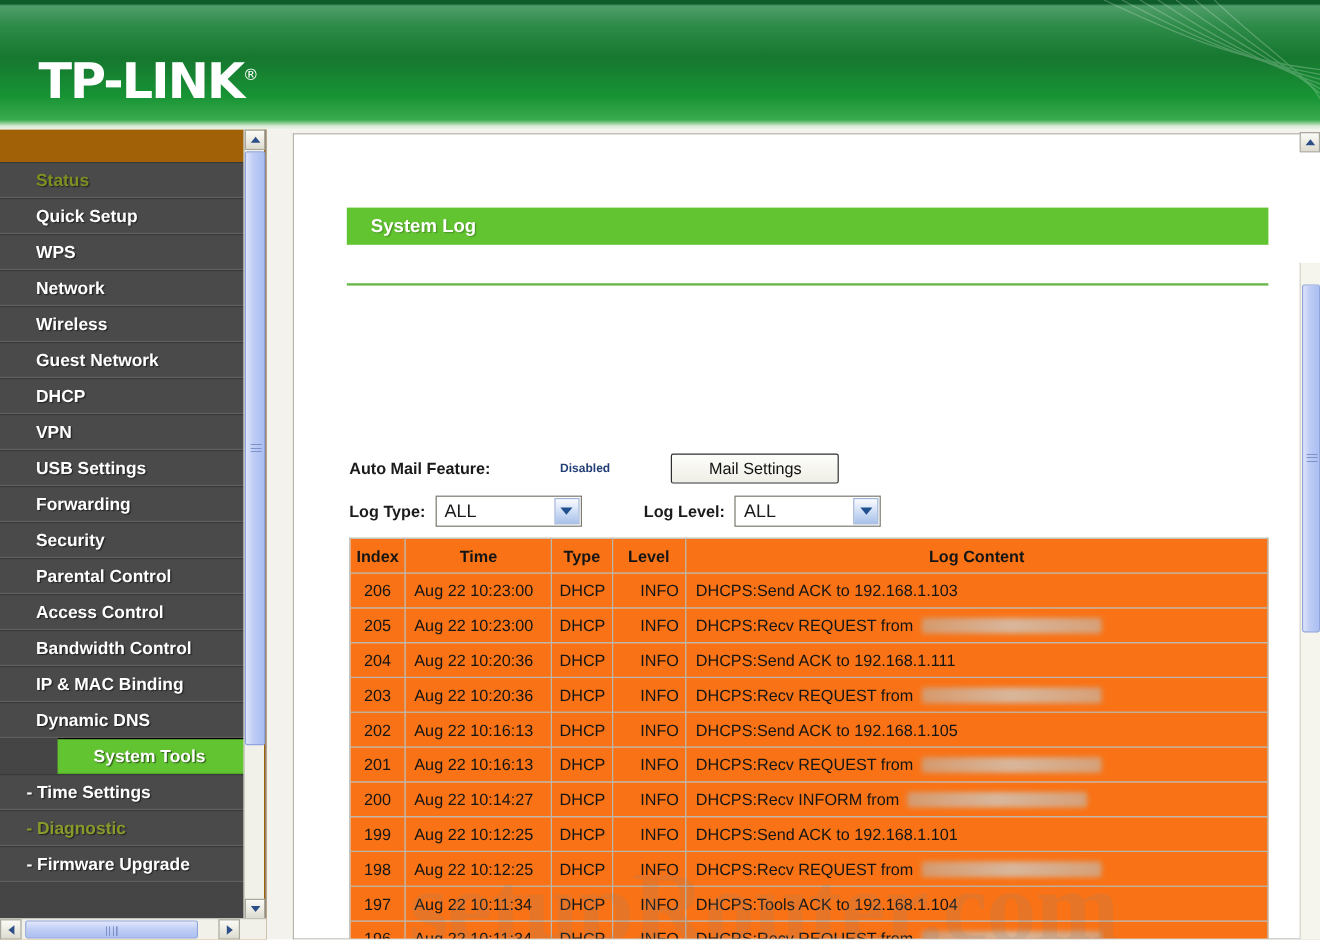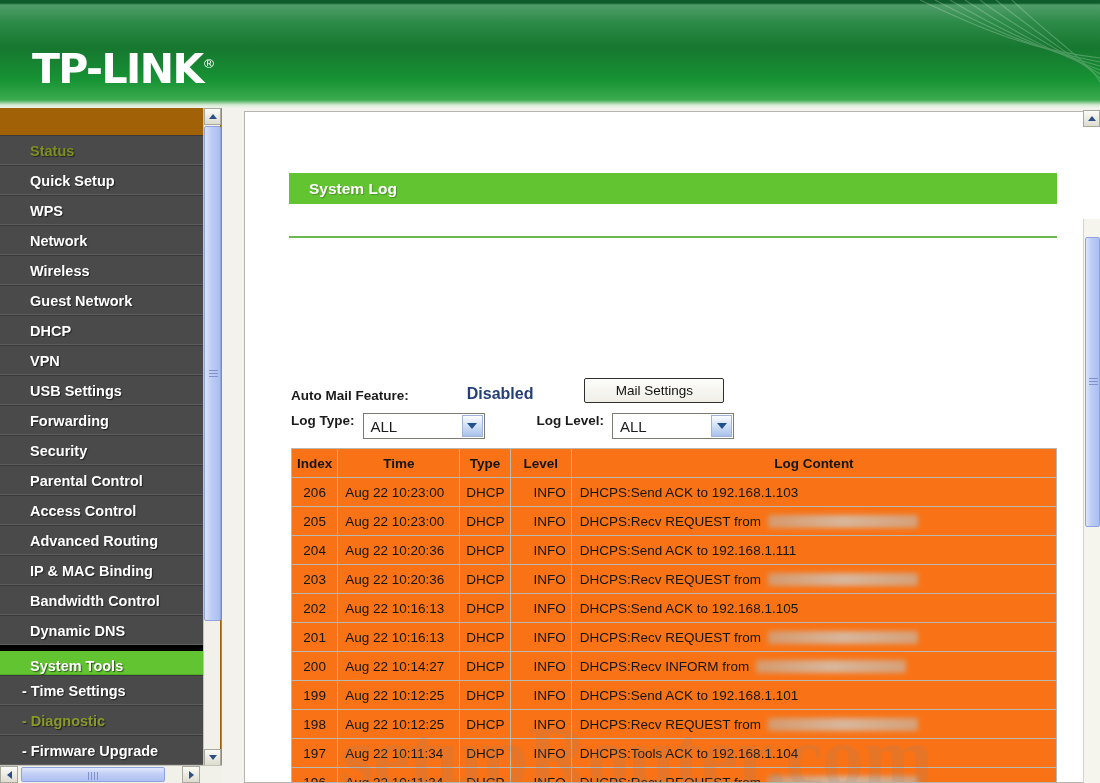--- a/index.html
+++ b/index.html
@@ -82,22 +82,23 @@
     border-top: 1px solid #3a3a3a;
     white-space: nowrap;
     text-shadow: 1px 1px 1px rgba(0,0,0,.55);
   }
   .menu-item.active-olive { color: #7f8f22; }
   .menu-item.sub { padding-left: 22px; font-weight: bold; }
   .menu-item.sub.olive { color: #8a9a2a; }
   .menu-item.highlight {
     background: #62c431;
     color: #ffffff;
-    border-top: 6px solid #000000;
+    border-top: 1px solid #000000;
     border-bottom: 1px solid #4fae25;
+    margin-left: 48px;
   }
 
   
   #sb-vscroll {
     position: absolute; right: 1px; top: 0;
     width: 17px; height: 658px;
     background: #f2f1e9;
     border-left: 1px solid #c3c2b8;
   }
   .sb-arrow {
@@ -179,43 +180,43 @@
     text-shadow: 1px 1px 1px rgba(0,0,0,.25);
   }
   #rule {
     position: absolute; left: 44px; top: 124px;
     width: 768px; height: 2px;
     background: #6ab84d;
   }
 
   #mail-row {
     position: absolute; left: 46px; top: 266px;
-    display: flex; align-items: flex-end; gap: 0;
+    display: flex; align-items: center; gap: 0;
   }
   .lbl-bold { font-size: 13.5px; font-weight: bold; color: #1b1b1b; }
   #auto-mail-value {
-    font-size: 16px; font-weight: bold; color: #243f78;
+    font-size: 10px; font-weight: bold; color: #243f78;
     margin-left: 14px;
     padding-left: 44px;
   }
   #mail-settings-btn {
     margin-left: 51px;
     width: 140px; height: 25px;
     background: linear-gradient(to bottom,#fdfdfb,#efeee6);
     border: 1px solid #2f2f2f;
     border-radius: 2px;
     font-size: 13.5px;
     color: #111;
     font-family: "Liberation Sans", sans-serif;
     cursor: pointer;
   }
 
   #filter-row {
     position: absolute; left: 46px; top: 301px;
-    display: flex; align-items: flex-start;
+    display: flex; align-items: center;
   }
   .select-box {
     position: relative;
     width: 122px; height: 26px;
     background: #ffffff;
     border: 1px solid #7b7b72;
     display: flex; align-items: center;
     margin-left: 8px;
     font-size: 15px; color: #1b1b1b;
   }
@@ -328,23 +329,22 @@
           <div class="menu-item">Network</div>
           <div class="menu-item">Wireless</div>
           <div class="menu-item">Guest Network</div>
           <div class="menu-item">DHCP</div>
           <div class="menu-item">VPN</div>
           <div class="menu-item">USB Settings</div>
           <div class="menu-item">Forwarding</div>
           <div class="menu-item">Security</div>
           <div class="menu-item">Parental Control</div>
           <div class="menu-item">Access Control</div>
-          <div class="menu-item">Advanced Routing</div>
+          <div class="menu-item">Bandwidth Control</div>
           <div class="menu-item">IP &amp; MAC Binding</div>
-          <div class="menu-item">Bandwidth Control</div>
           <div class="menu-item">Dynamic DNS</div>
           <div class="menu-item highlight">System Tools</div>
           <div class="menu-item sub">- Time Settings</div>
           <div class="menu-item sub olive">- Diagnostic</div>
           <div class="menu-item sub">- Firmware Upgrade</div>
         </div>
 
       <div id="sb-vscroll">
         <div class="sb-arrow top">
             <span class="chev up"></span>

